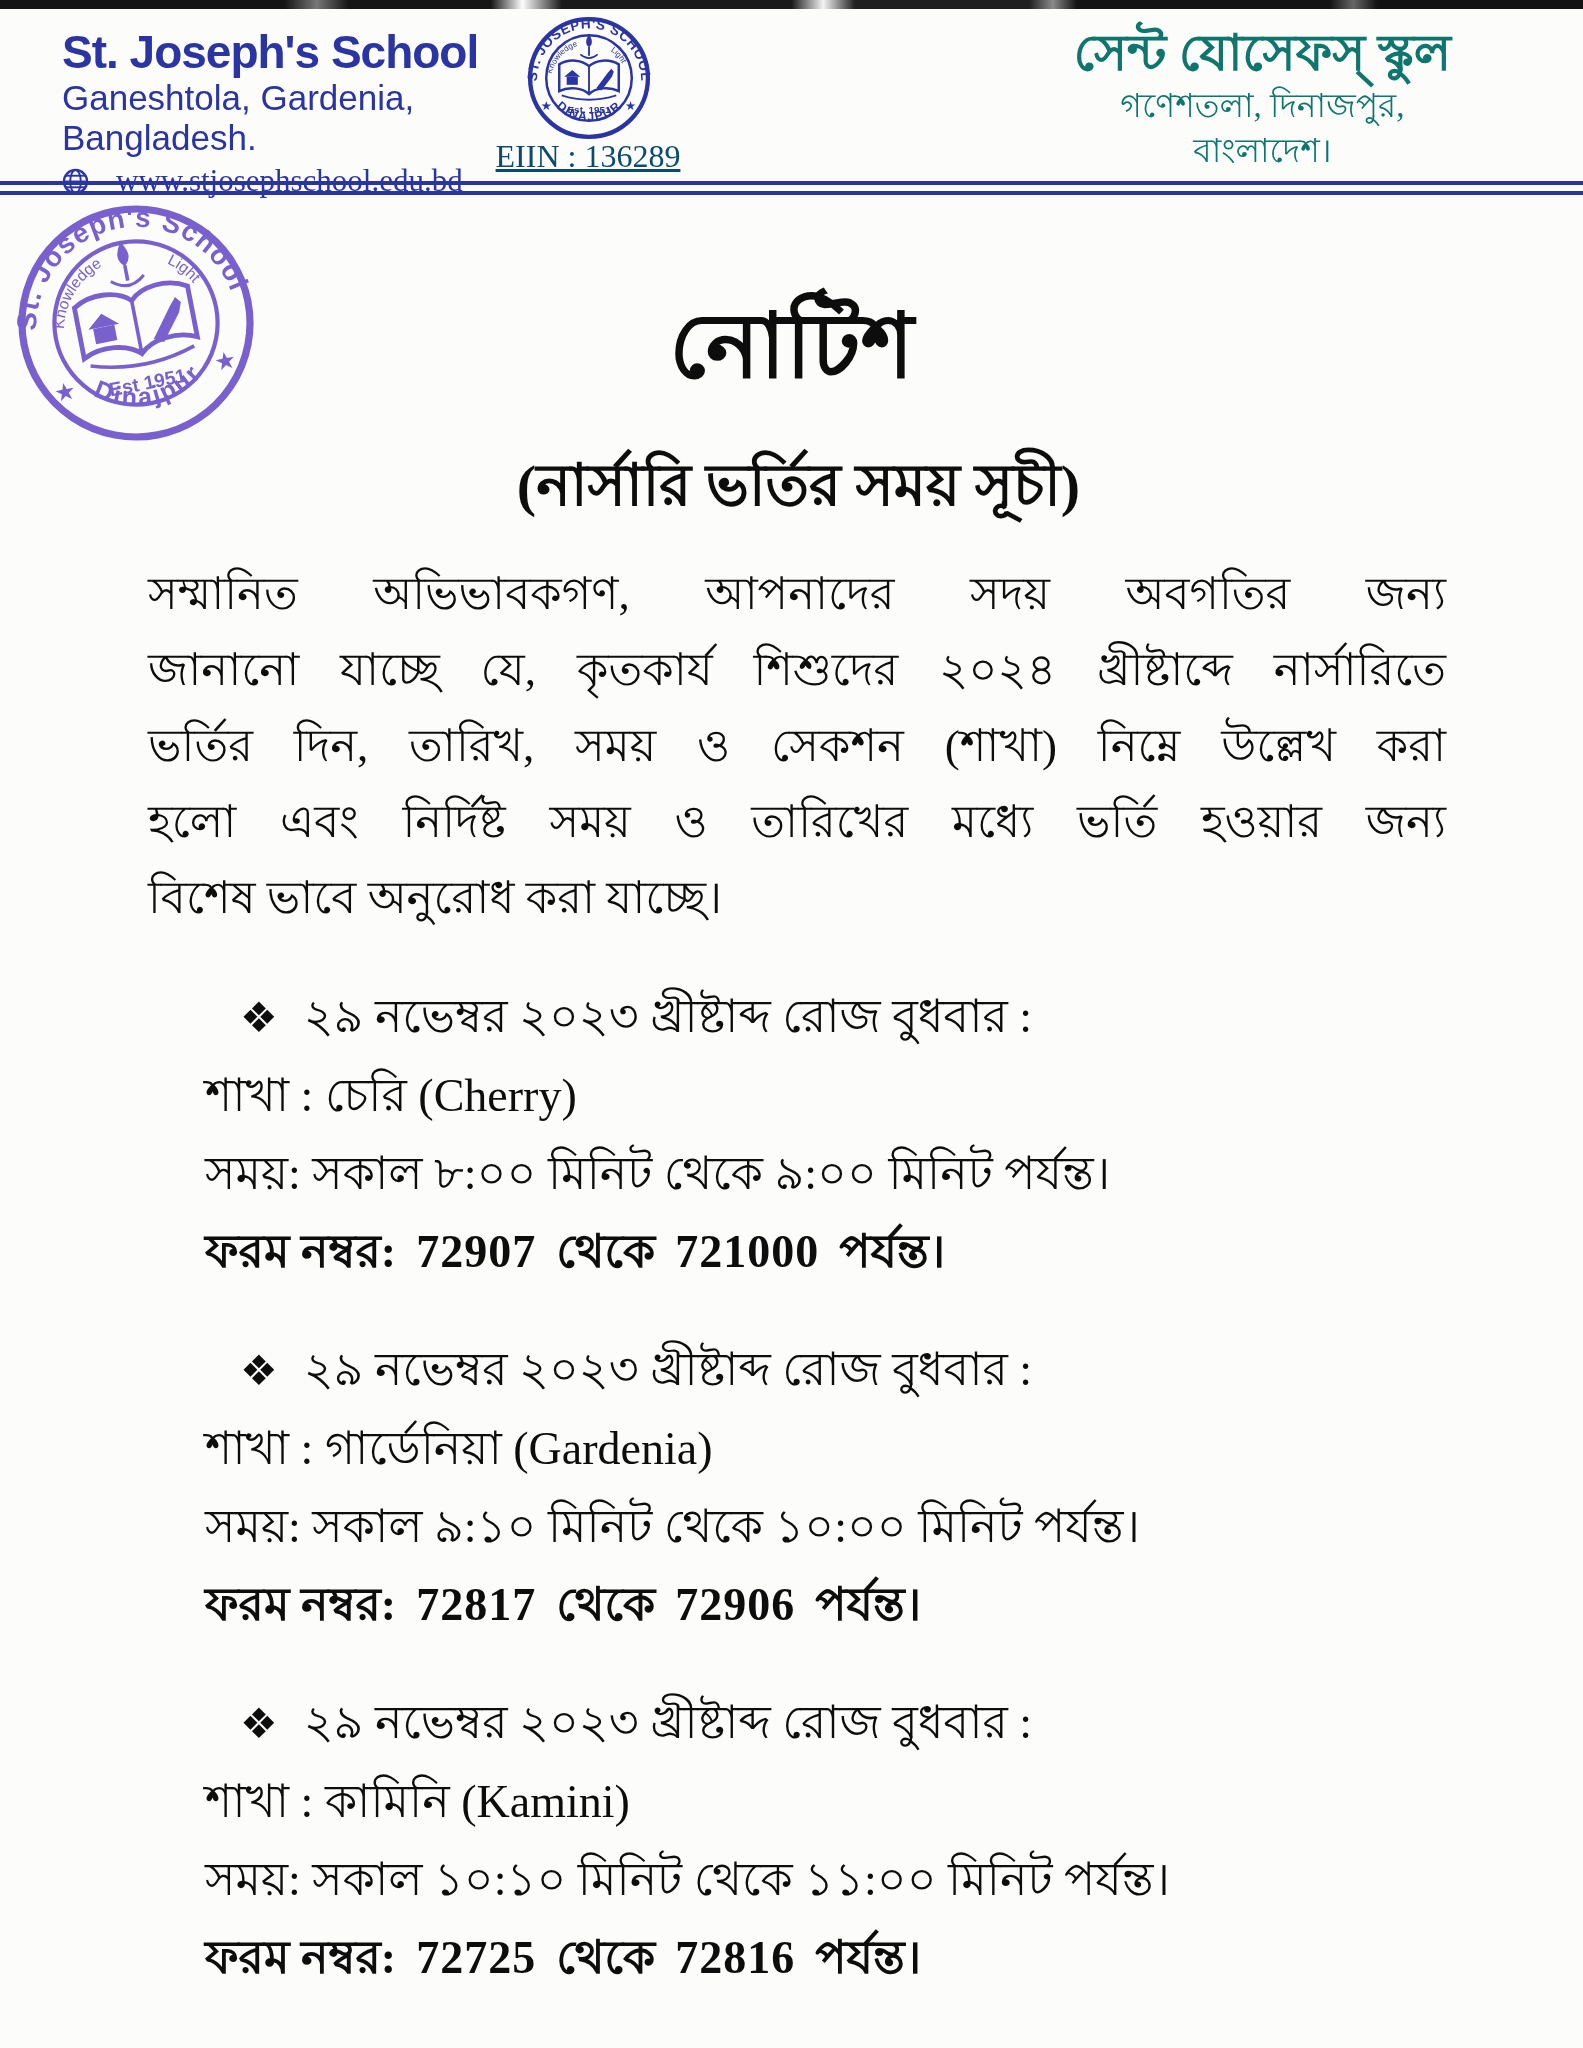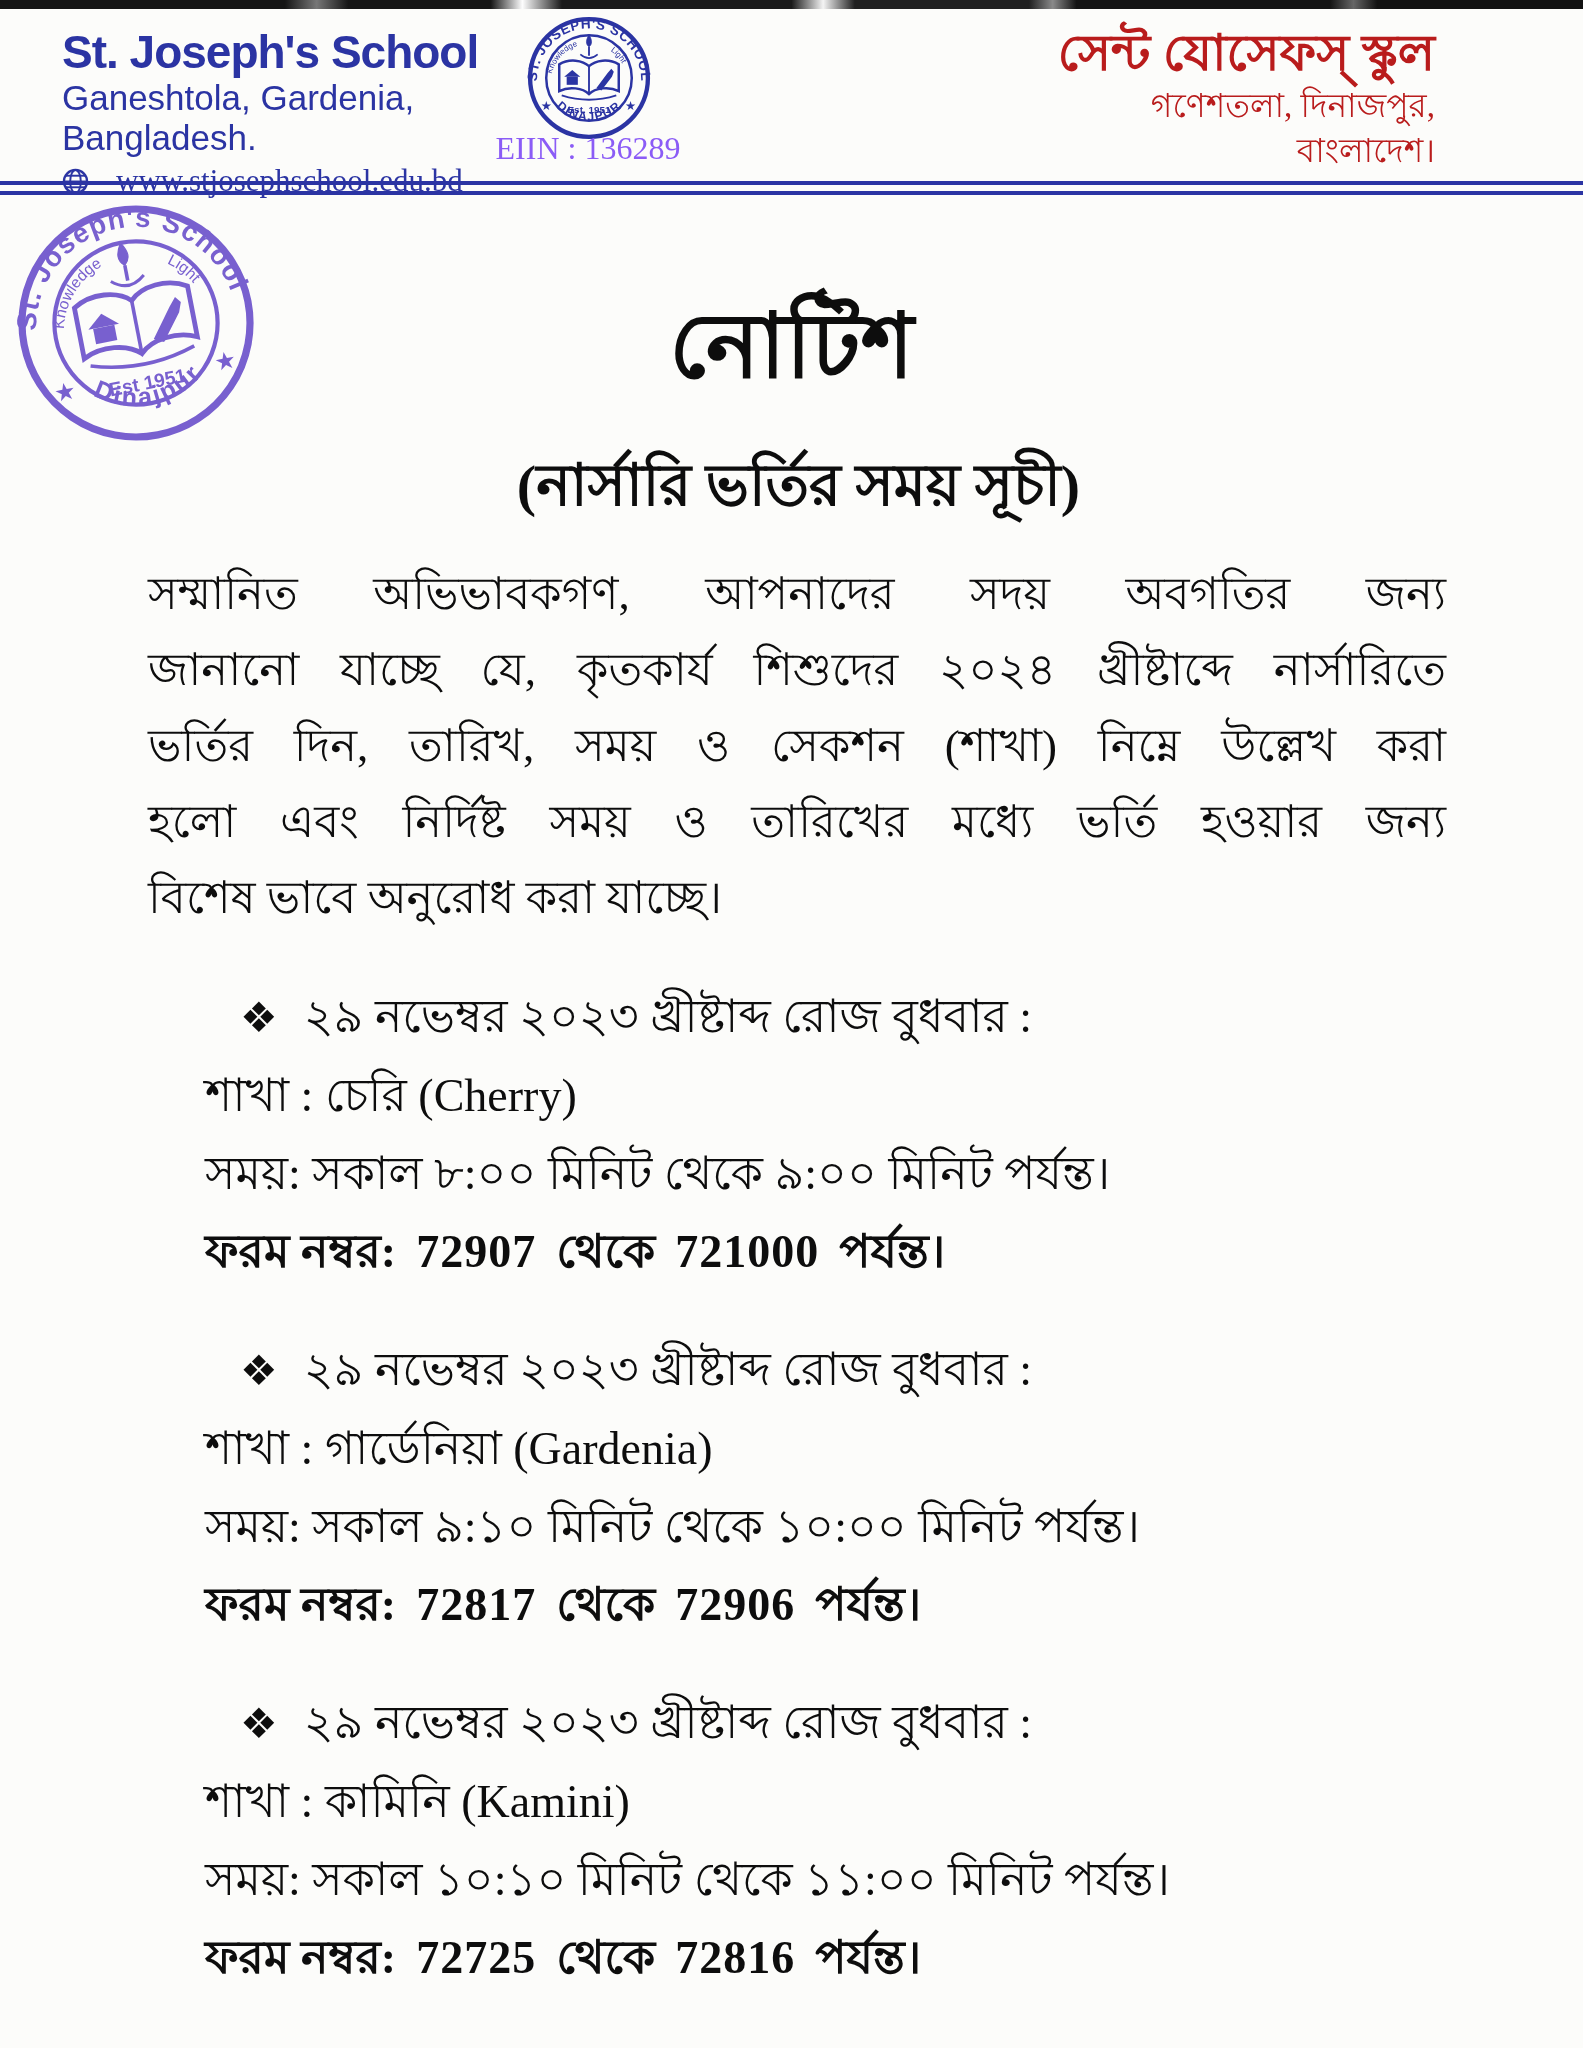--- a/index.html
+++ b/index.html
@@ -16,23 +16,23 @@
       #202020 65%,#8a8a8a 66.5%,#141414 68%,#141414 84%,#666 85.5%,#121212 87%,#121212 100%);
   }
   
   .hdr-left{position:absolute;left:62px;top:26px;color:#2b34a3;}
   .name-en{font-family:"Liberation Sans",sans-serif;font-weight:bold;font-size:46px;
            letter-spacing:-1px;line-height:52px;}
   .addr-en{font-family:"Liberation Sans",sans-serif;font-size:35px;line-height:40px;}
   .url-row{display:flex;align-items:center;gap:27px;font-size:31px;margin-top:5px;}
   .globe{width:27px;height:27px;}
   .logo-wrap{position:absolute;left:527px;top:16px;width:124px;height:124px;}
-  .eiin{position:absolute;left:468px;top:130px;width:240px;text-align:center;
-        font-size:32px;color:#8b5cf6;}
-  .hdr-right{position:absolute;right:148px;top:22px;text-align:right;color:#b91c1c;}
+  .eiin{position:absolute;left:468px;top:138px;width:240px;text-align:center;
+        font-size:32px;color:#0c4a6e;text-decoration:underline;}
+  .hdr-right{position:absolute;right:132px;top:22px;text-align:center;color:#0f766e;}
   .name-bn{font-size:50px;font-weight:bold;line-height:62px;}
   .addr-bn{font-size:33px;line-height:45px;}
   .double-rule{position:absolute;left:0;right:0;top:181px;height:6px;
                border-top:4px solid #2b34a3;border-bottom:4px solid #2b34a3;}
   
   .stamp-wrap{position:absolute;left:16px;top:198px;width:240px;height:250px;
               transform:rotate(-11deg);opacity:.93;}
   
   .notice-title{position:absolute;top:292px;left:0;right:0;text-align:center;
                 font-size:90px;font-weight:bold;line-height:110px;}

